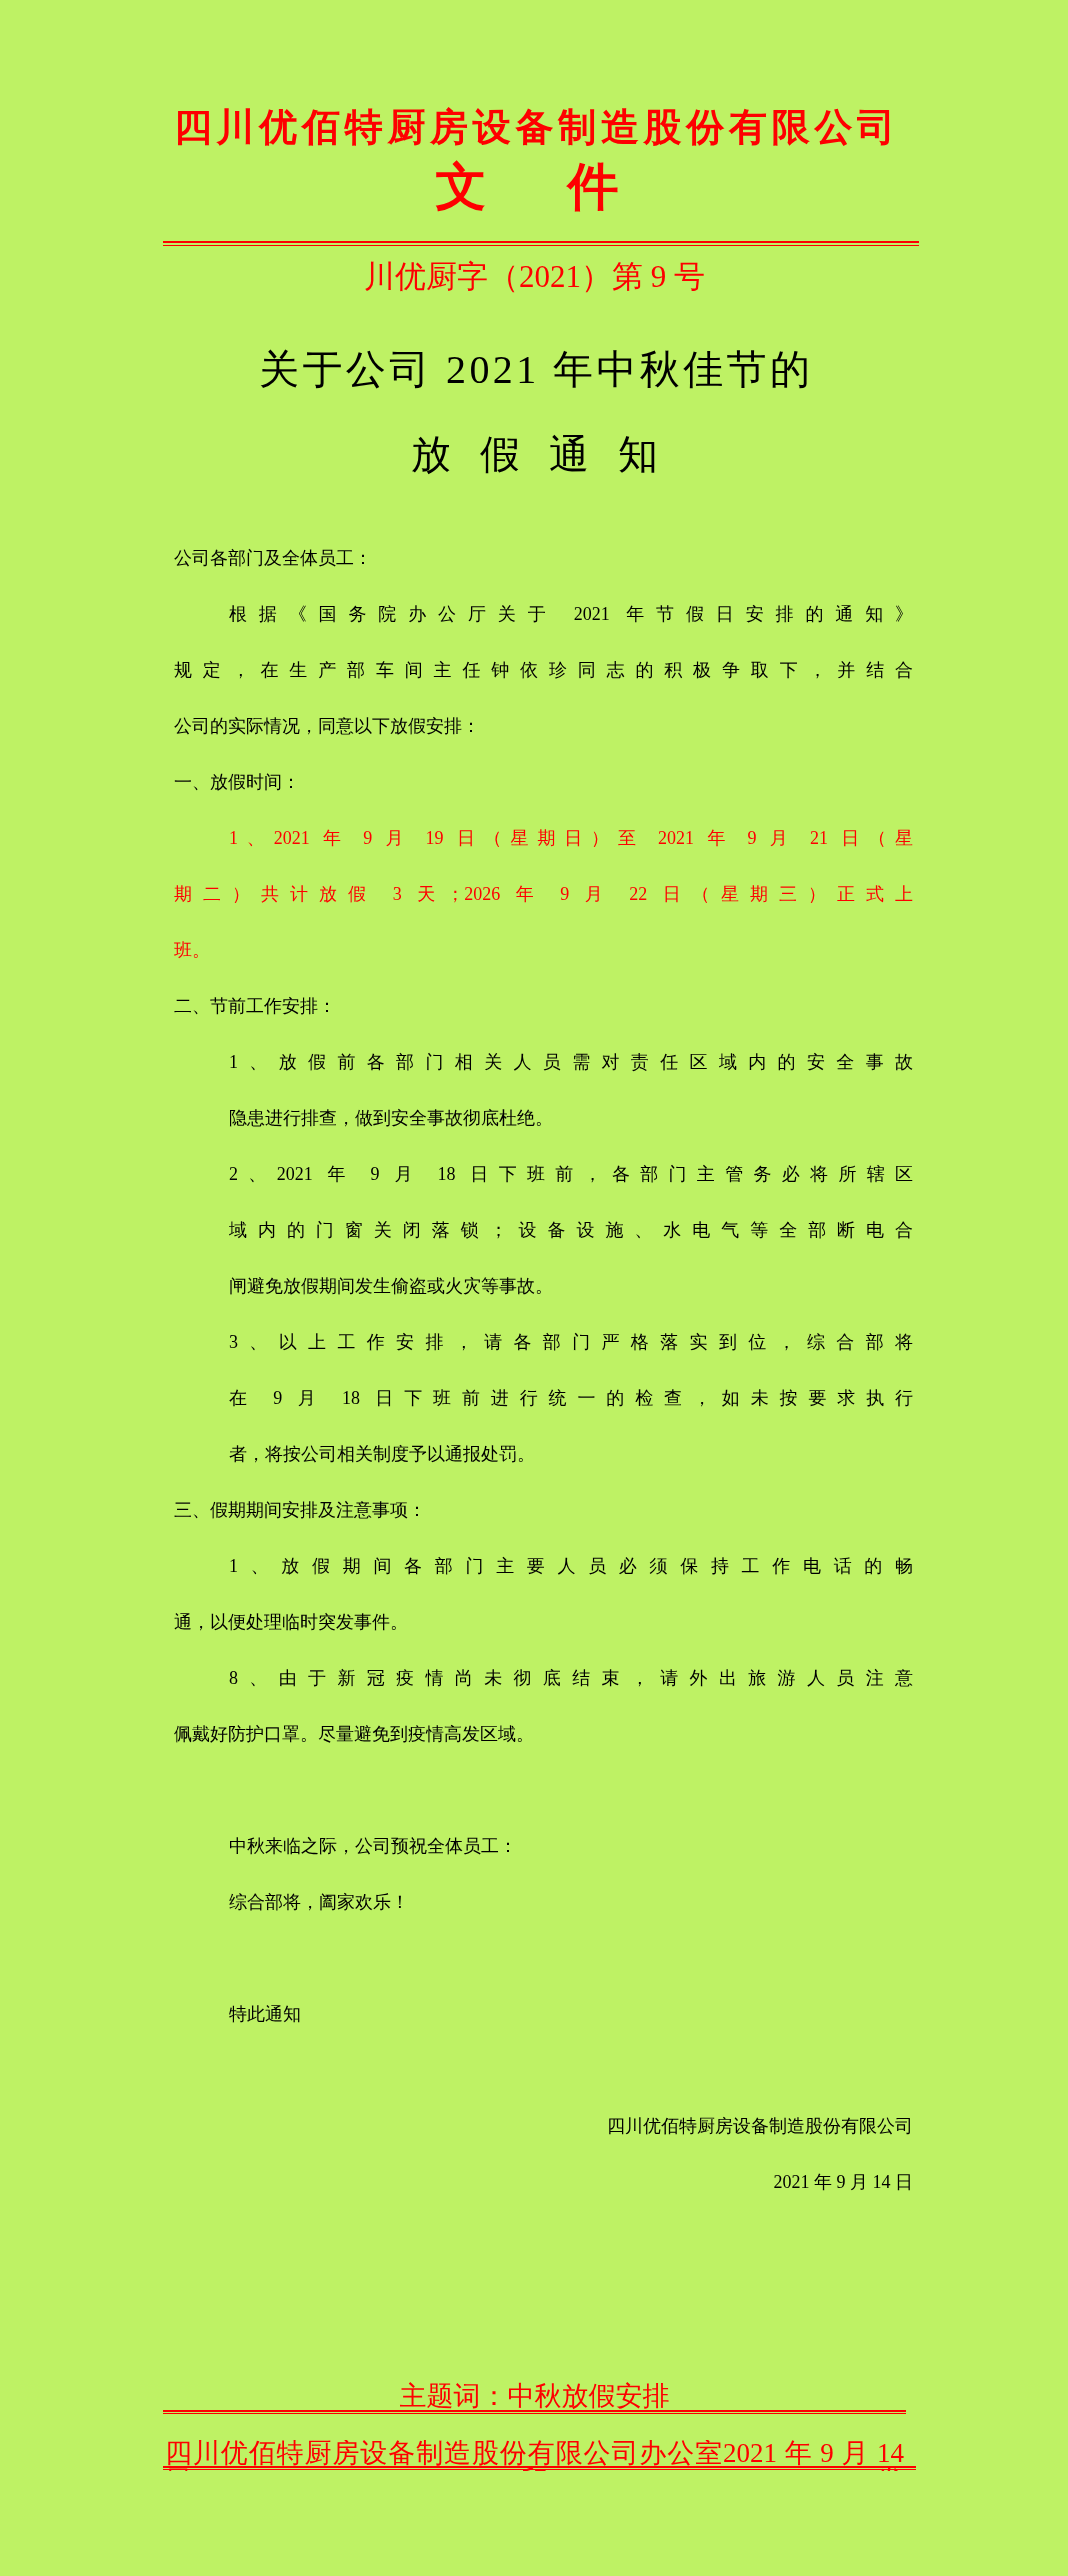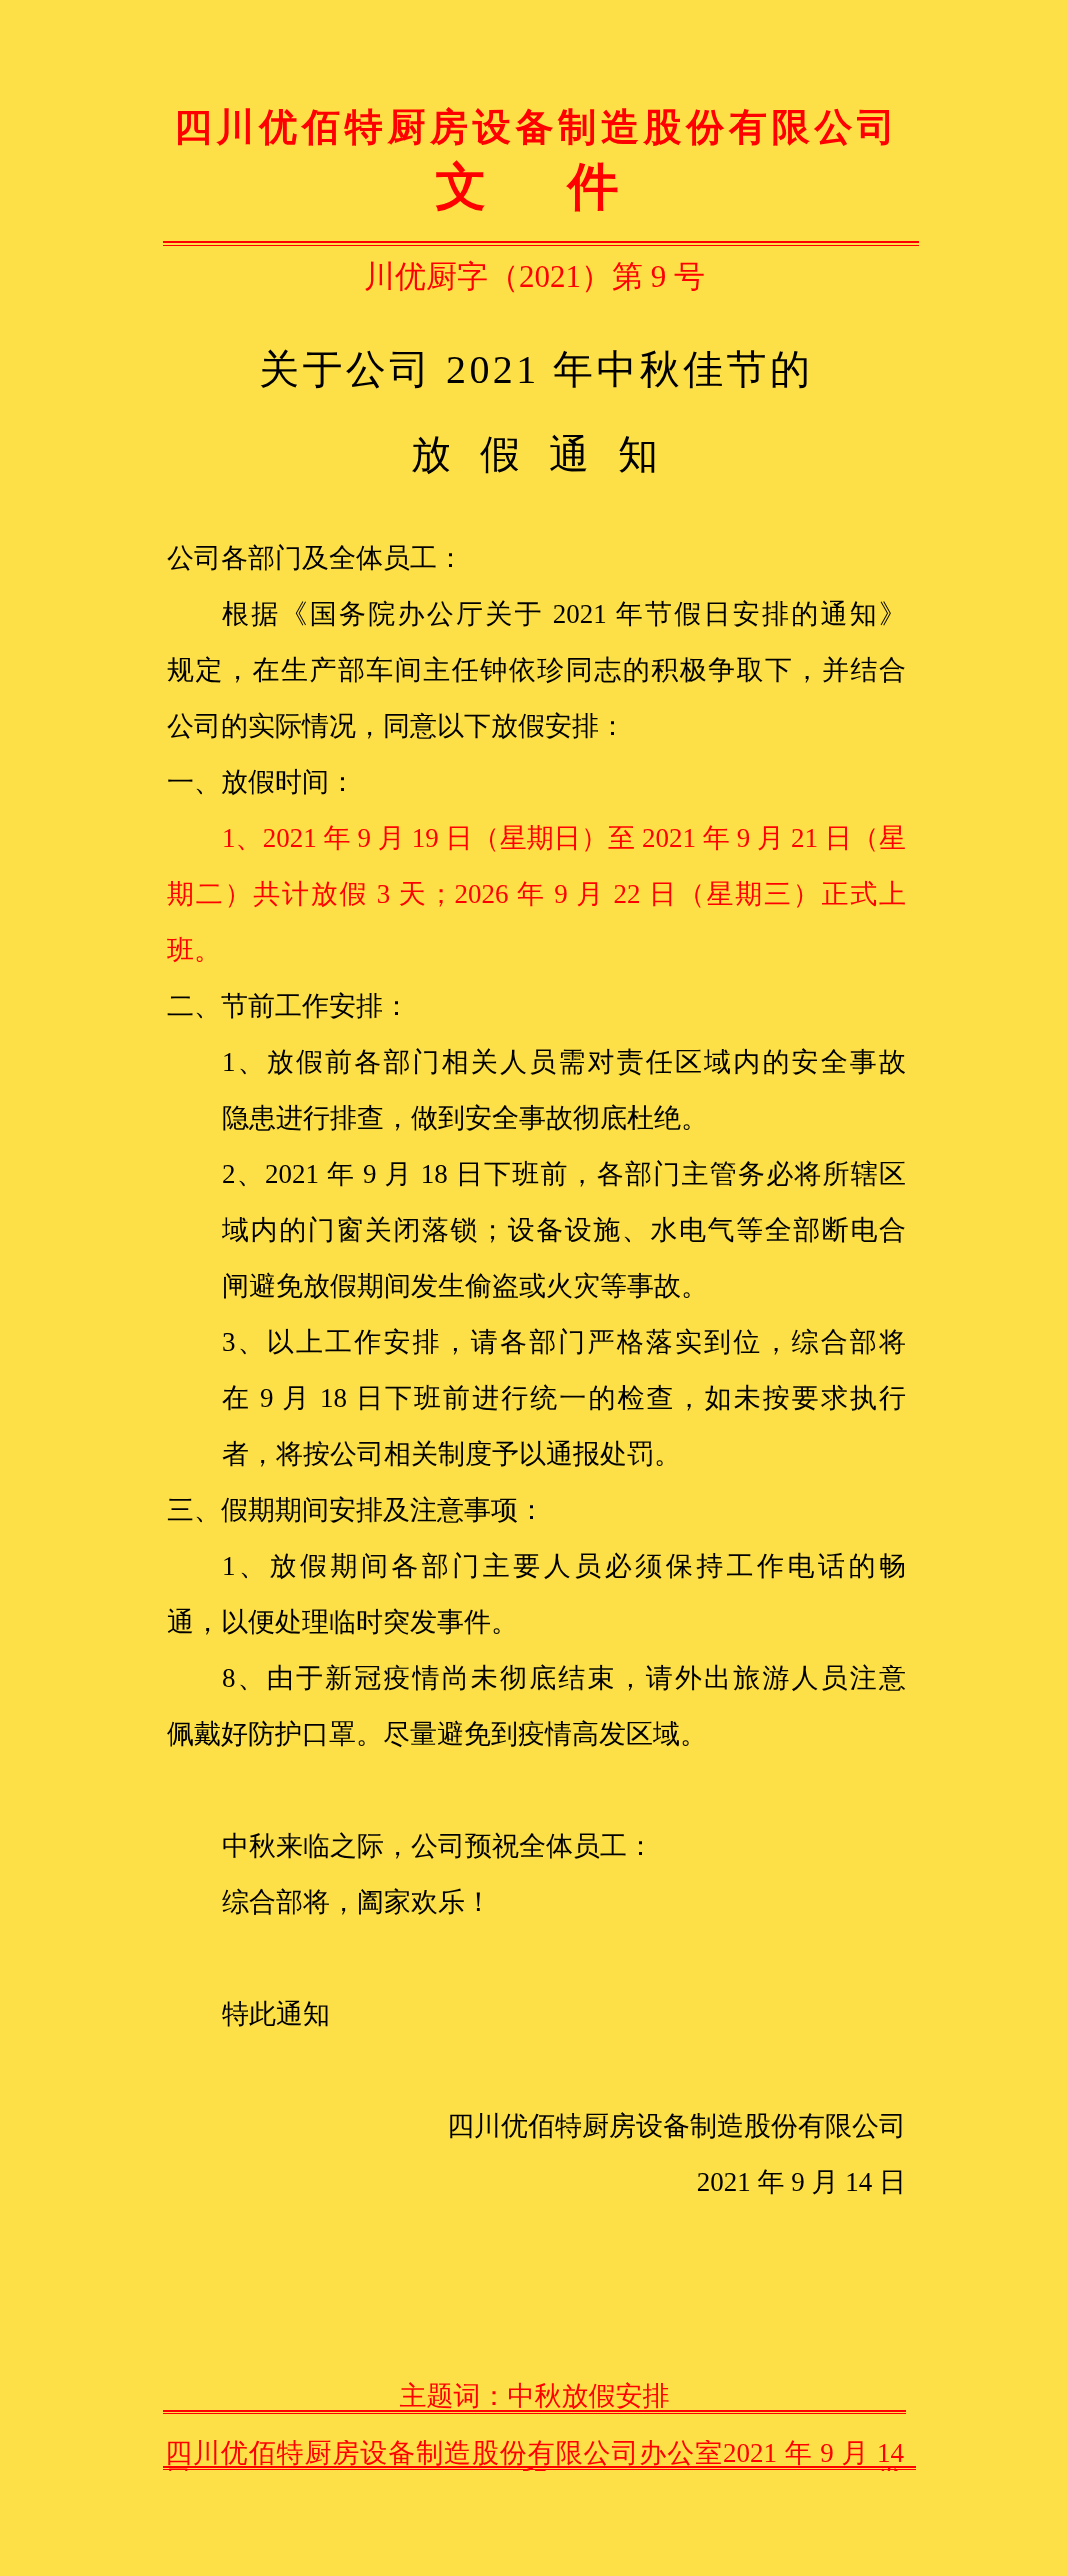--- a/index.html
+++ b/index.html
@@ -1,38 +1,38 @@
 <!DOCTYPE html>
 <html style="font-size:10.8px"><head>
 <meta charset="utf-8">
 <style>
   html,body{margin:0;padding:0;background:#ffffff;}
   .page{
     position:relative;
     width:1069px;
     height:2576px;
-    background:#fde047;
+    background:#bef264;
     overflow:hidden;
     font-family:"Liberation Serif","DejaVu Serif",serif;
     color:#000000;
   }
   .abs{position:absolute;left:0;width:100%;text-align:center;line-height:1;white-space:nowrap;}
   .red{color:#fe0000;}
   .org-title{top:108px;font-size:38px;font-weight:bold;letter-spacing:4.7px;padding-left:4.7px;box-sizing:border-box;}
   .doc-word{top:162px;font-size:51px;font-weight:bold;letter-spacing:15px;box-sizing:border-box;}
   .head-rule{
     position:absolute;top:241px;left:163px;width:756px;height:2px;
     border-top:2.7px solid #fe0000;border-bottom:1.3px solid #fe0000;
   }
   .doc-number{top:261px;font-size:31px;}
   .doc-title-1{top:350px;font-size:40px;letter-spacing:3.4px;padding-left:3.4px;box-sizing:border-box;}
   .doc-title-2{top:435px;font-size:40px;letter-spacing:29px;padding-left:29px;box-sizing:border-box;}
   .doc-body{
-    position:absolute;top:530px;left:167px;width:739px;
-    font-size:27px;
+    position:absolute;top:530px;left:174px;width:739px;
+    font-size:18px;
     font-family:Liberation Serif, serif;
   }
   .line{
     height:56px;line-height:56px;
     overflow:hidden;white-space:nowrap;text-align:left;
   }
   .line.i{padding-left:55px;}
   .line.j{text-align:justify;text-align-last:justify;white-space:normal;}
   .line.r{color:#fe0000;}
   .line.right{text-align:right;}

